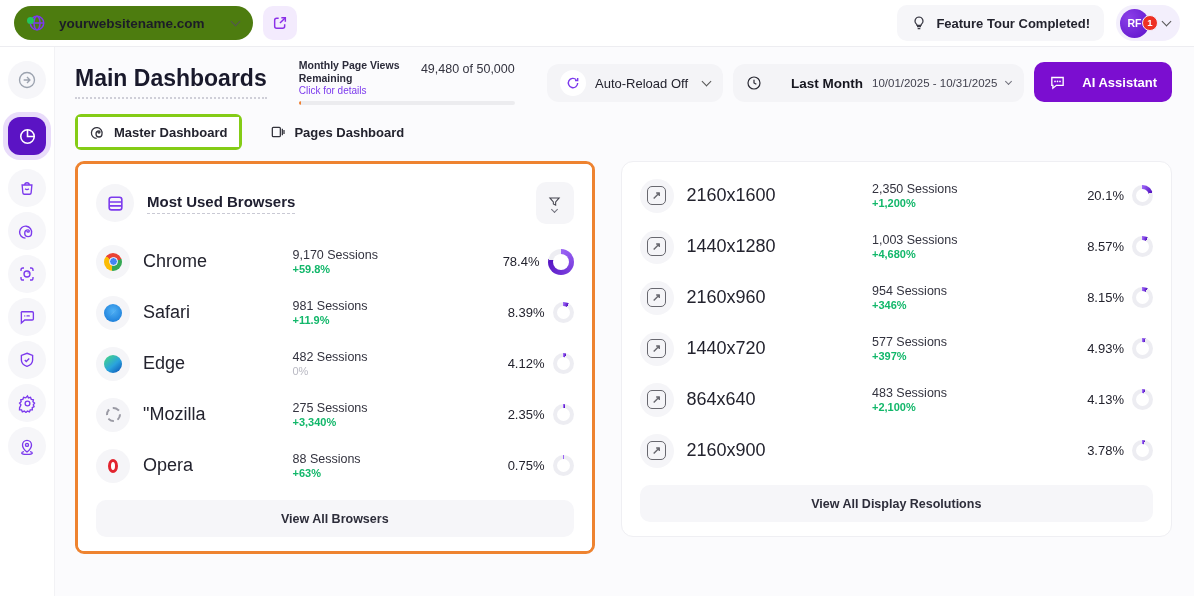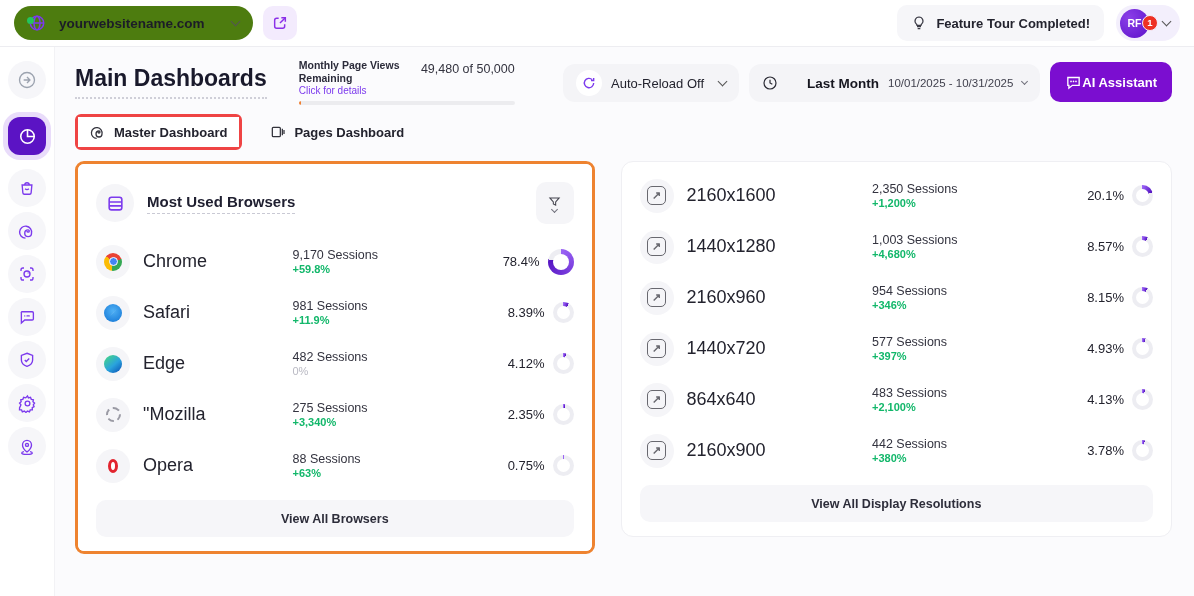--- a/index.html
+++ b/index.html
@@ -37,25 +37,25 @@
   .q-label{font-size:10.5px;font-weight:700;color:#2b2b3a;line-height:1.25;}
   .q-link{font-size:10px;color:#7c3aed;cursor:pointer;}
   .q-value{font-size:12.5px;color:#33333f;margin-left:7px;white-space:nowrap;margin-top:3px;}
   .q-bar{height:4px;background:#ececef;border-radius:2px;margin-top:5px;overflow:hidden;}
   .q-fill{height:100%;background:#f08032;border-radius:2px;width:1%;}
   .hdr-right{margin-left:auto;display:flex;align-items:flex-end;gap:10px;}
   .pill{display:flex;align-items:center;gap:9px;background:#f4f4f7;border-radius:12px;height:38px;padding:0 13px;font-size:13px;color:#23232e;cursor:pointer;}
   .refresh-wrap{width:26px;height:26px;border-radius:50%;background:#fff;display:grid;place-items:center;color:#7c3aed;}
   .pill .bold{font-weight:700;font-size:13.5px;color:#16161f;padding-left:20px;}
   .date-txt{font-size:11.5px;color:#3f3f4c;}
-  .ai-btn{display:flex;align-items:center;gap:0;background:#7b0ed0;color:#fff;height:40px;padding:0 15px;border-radius:10px;font-size:13px;font-weight:700;border:none;cursor:pointer;}
+  .ai-btn{display:flex;align-items:center;gap:16px;background:#7b0ed0;color:#fff;height:40px;padding:0 15px;border-radius:10px;font-size:13px;font-weight:700;border:none;cursor:pointer;}
 
   
   .tabs{display:flex;align-items:center;gap:16px;margin-top:9px;}
-  .tab-annot{border:3px solid #ef4444;border-radius:6px;}
+  .tab-annot{border:3px solid #84cc16;border-radius:6px;}
   .tab{display:flex;align-items:center;gap:8px;padding:7px 12px;font-size:13px;font-weight:600;color:#23232e;background:#fff;cursor:pointer;}
   .tab.plain{background:transparent;}
   .tab svg{color:#33333c;}
 
   
   .cards{display:flex;gap:26px;margin-top:11px;align-items:flex-start;}
   .card-annot{border:3px solid #ee8330;border-radius:9px;flex:1;}
   .card{background:#fff;border:1px solid #efeff3;border-radius:12px;padding:8px 18px 14px;flex:1;}
   .card-annot .card{border-radius:6px;border:none;}
   .card-head{display:flex;align-items:center;gap:13px;padding:10px 0 12px;}
@@ -418,24 +418,20 @@
           <span class="row-right">
               <span class="pct">4.13%</span>
               <span class="donut" style="background: conic-gradient(rgb(154, 99, 245) 0%, rgb(85, 20, 194) 4.13%, rgb(237, 237, 242) 4.13%, rgb(237, 237, 242) 100%);"></span>
             </span>
         </div>
         <div class="row">
           <span class="row-icon">
               <span class="res-ic">↗</span>
             </span>
           <span class="row-name">2160x900</span>
-          <span class="row-sess">
-              <span class="sess">442 Sessions</span>
-              <span class="delta">+380%</span>
-            </span>
           <span class="row-right">
               <span class="pct">3.78%</span>
               <span class="donut" style="background: conic-gradient(rgb(154, 99, 245) 0%, rgb(85, 20, 194) 3.78%, rgb(237, 237, 242) 3.78%, rgb(237, 237, 242) 100%);"></span>
             </span>
         </div>
 
         <div class="card-foot">View All Display Resolutions</div>
       </div>
 
     </div>

